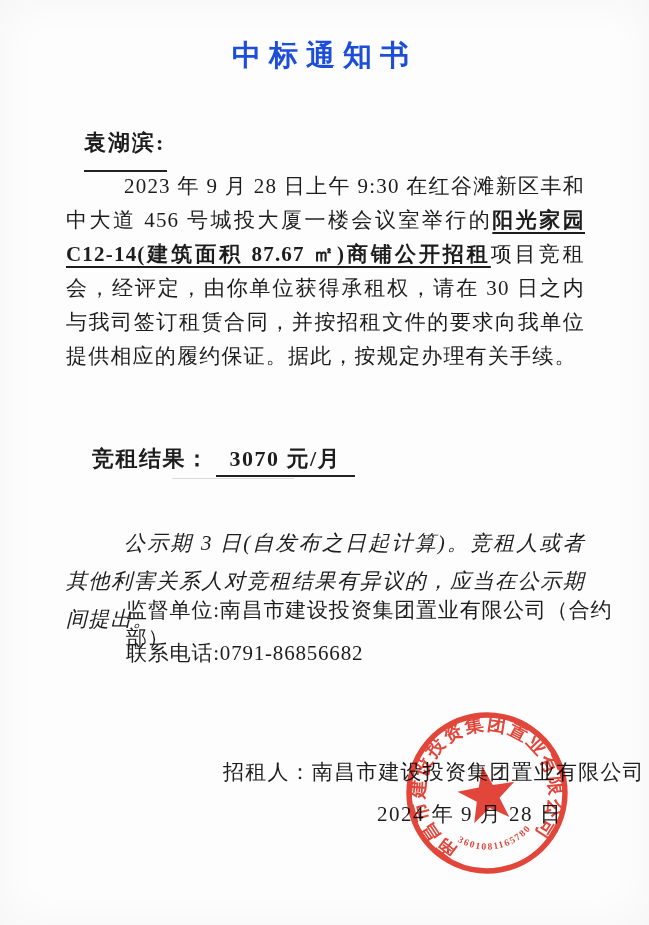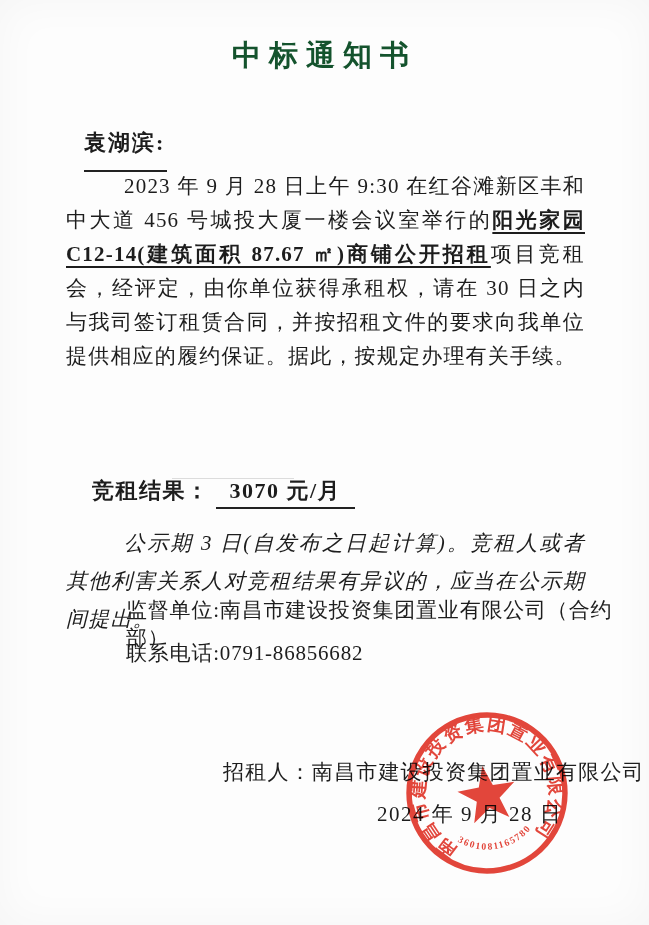--- a/index.html
+++ b/index.html
@@ -20,21 +20,21 @@
   .abs { position: absolute; }
 
   .doc-title {
     top: 36px;
     left: 0;
     right: 0;
     text-align: center;
     font-size: 29px;
     font-weight: bold;
     letter-spacing: 8px;
-    color: #14532d;
+    color: #1d4ed8;
   }
 
   .recipient {
     top: 128px;
     left: 84px;
     font-size: 22px;
     font-weight: bold;
     border-bottom: 2px solid #222;
     padding: 0 2px 12px 0;
     letter-spacing: 2px;
@@ -57,21 +57,20 @@
     text-decoration-thickness: 2px;
     text-underline-offset: 5px;
   }
 
   .result-line {
     top: 444px;
     left: 92px;
     font-size: 22px;
     font-weight: bold;
     letter-spacing: 1.5px;
-    margin-top: 32px;
   }
   .result-value {
     display: inline-block;
     border-bottom: 2px solid #222;
     padding: 0 14px 1px 14px;
     margin-left: 6px;
   }
   .artifact-line {
     top: 478px;
     left: 172px;

